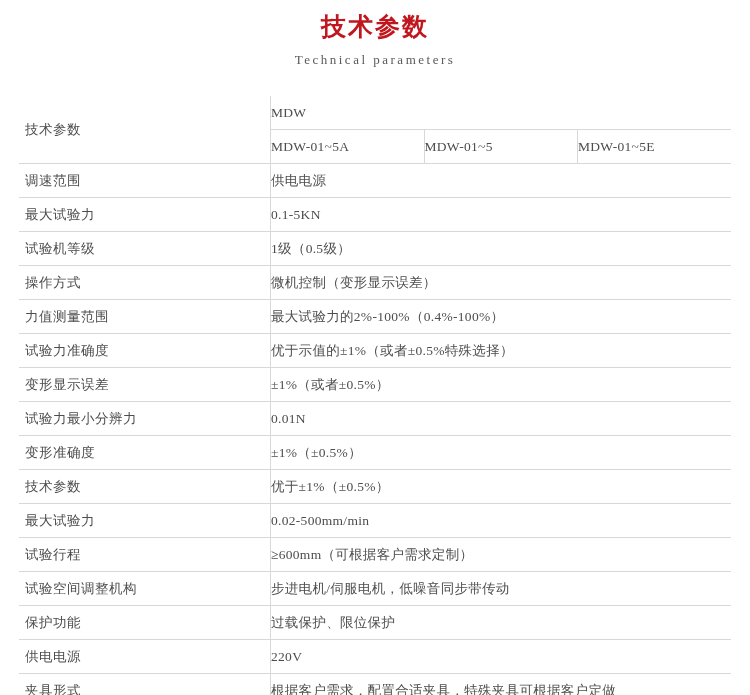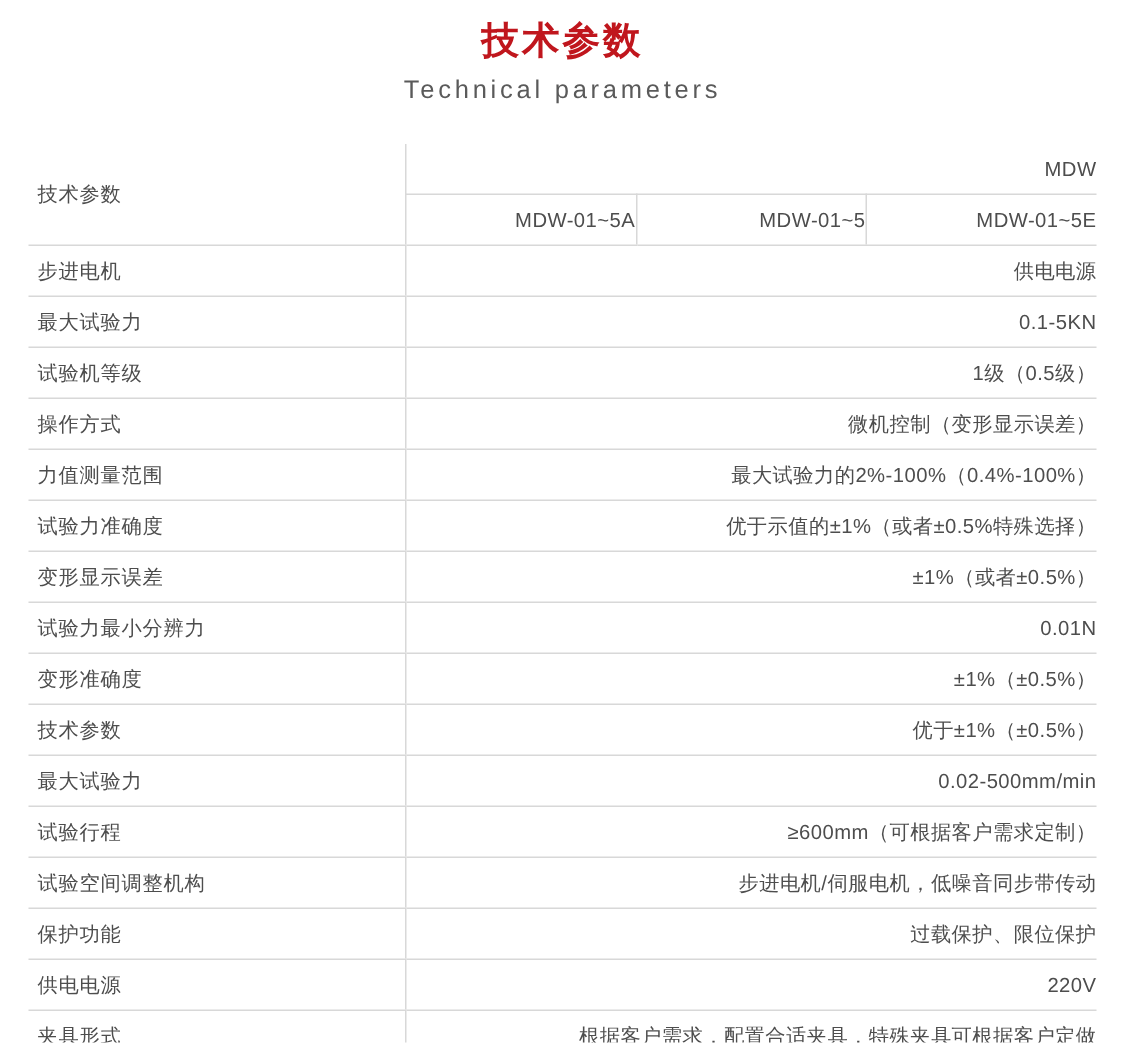--- a/index.html
+++ b/index.html
@@ -12,34 +12,35 @@
     background: #ffffff;
     font-family: "Liberation Sans", sans-serif;
     color: #4a4a4a;
     overflow: hidden;
   }
   .page {
     width: 750px;
     height: 695px;
     position: relative;
     box-sizing: border-box;
+    font-family: Liberation Serif, serif;
   }
   .header {
     text-align: center;
     padding-top: 10px;
   }
   .title-cn {
     font-size: 25px;
     font-weight: bold;
     color: #c0161d;
     letter-spacing: 2px;
     line-height: 34px;
   }
   .title-en {
-    font-size: 17px;
+    font-size: 13px;
     color: #5a5a5a;
     letter-spacing: 2.5px;
     line-height: 28px;
     margin-top: 2px;
     font-weight: normal;
   }
   table.spec {
     border-collapse: collapse;
     width: 712px;
     margin: 22px auto 0 auto;
@@ -54,21 +55,21 @@
   }
   .label-cell {
     width: 245px;
     padding-left: 6px !important;
     border-bottom: 1px solid #d8d8d8;
     text-align: left;
     letter-spacing: 0.5px;
   }
   .value-cell {
     border-bottom: 1px solid #d8d8d8;
-    text-align: right;
+    text-align: left;
     letter-spacing: 0.3px;
   }
   .vline {
     border-left: 1px solid #d8d8d8;
   }
   .model-head {
     border-bottom: 1px solid #d8d8d8;
   }
   .model-row-top td {
     height: 30px;
@@ -96,21 +97,21 @@
         <td class="label-cell label-tall" rowspan="2">技术参数</td>
         <td class="value-cell vline model-head" colspan="3">MDW</td>
       </tr>
       <tr class="model-row-bottom">
         <td class="value-cell vline">MDW-01~5A</td>
         <td class="value-cell vline">MDW-01~5</td>
         <td class="value-cell vline">MDW-01~5E</td>
       </tr>
 
       <tr>
-        <td class="label-cell">步进电机</td>
+        <td class="label-cell">调速范围</td>
         <td class="value-cell vline" colspan="3">供电电源</td>
       </tr>
       <tr>
         <td class="label-cell">最大试验力</td>
         <td class="value-cell vline" colspan="3">0.1-5KN</td>
       </tr>
       <tr>
         <td class="label-cell">试验机等级</td>
         <td class="value-cell vline" colspan="3">1级（0.5级）</td>
       </tr>

